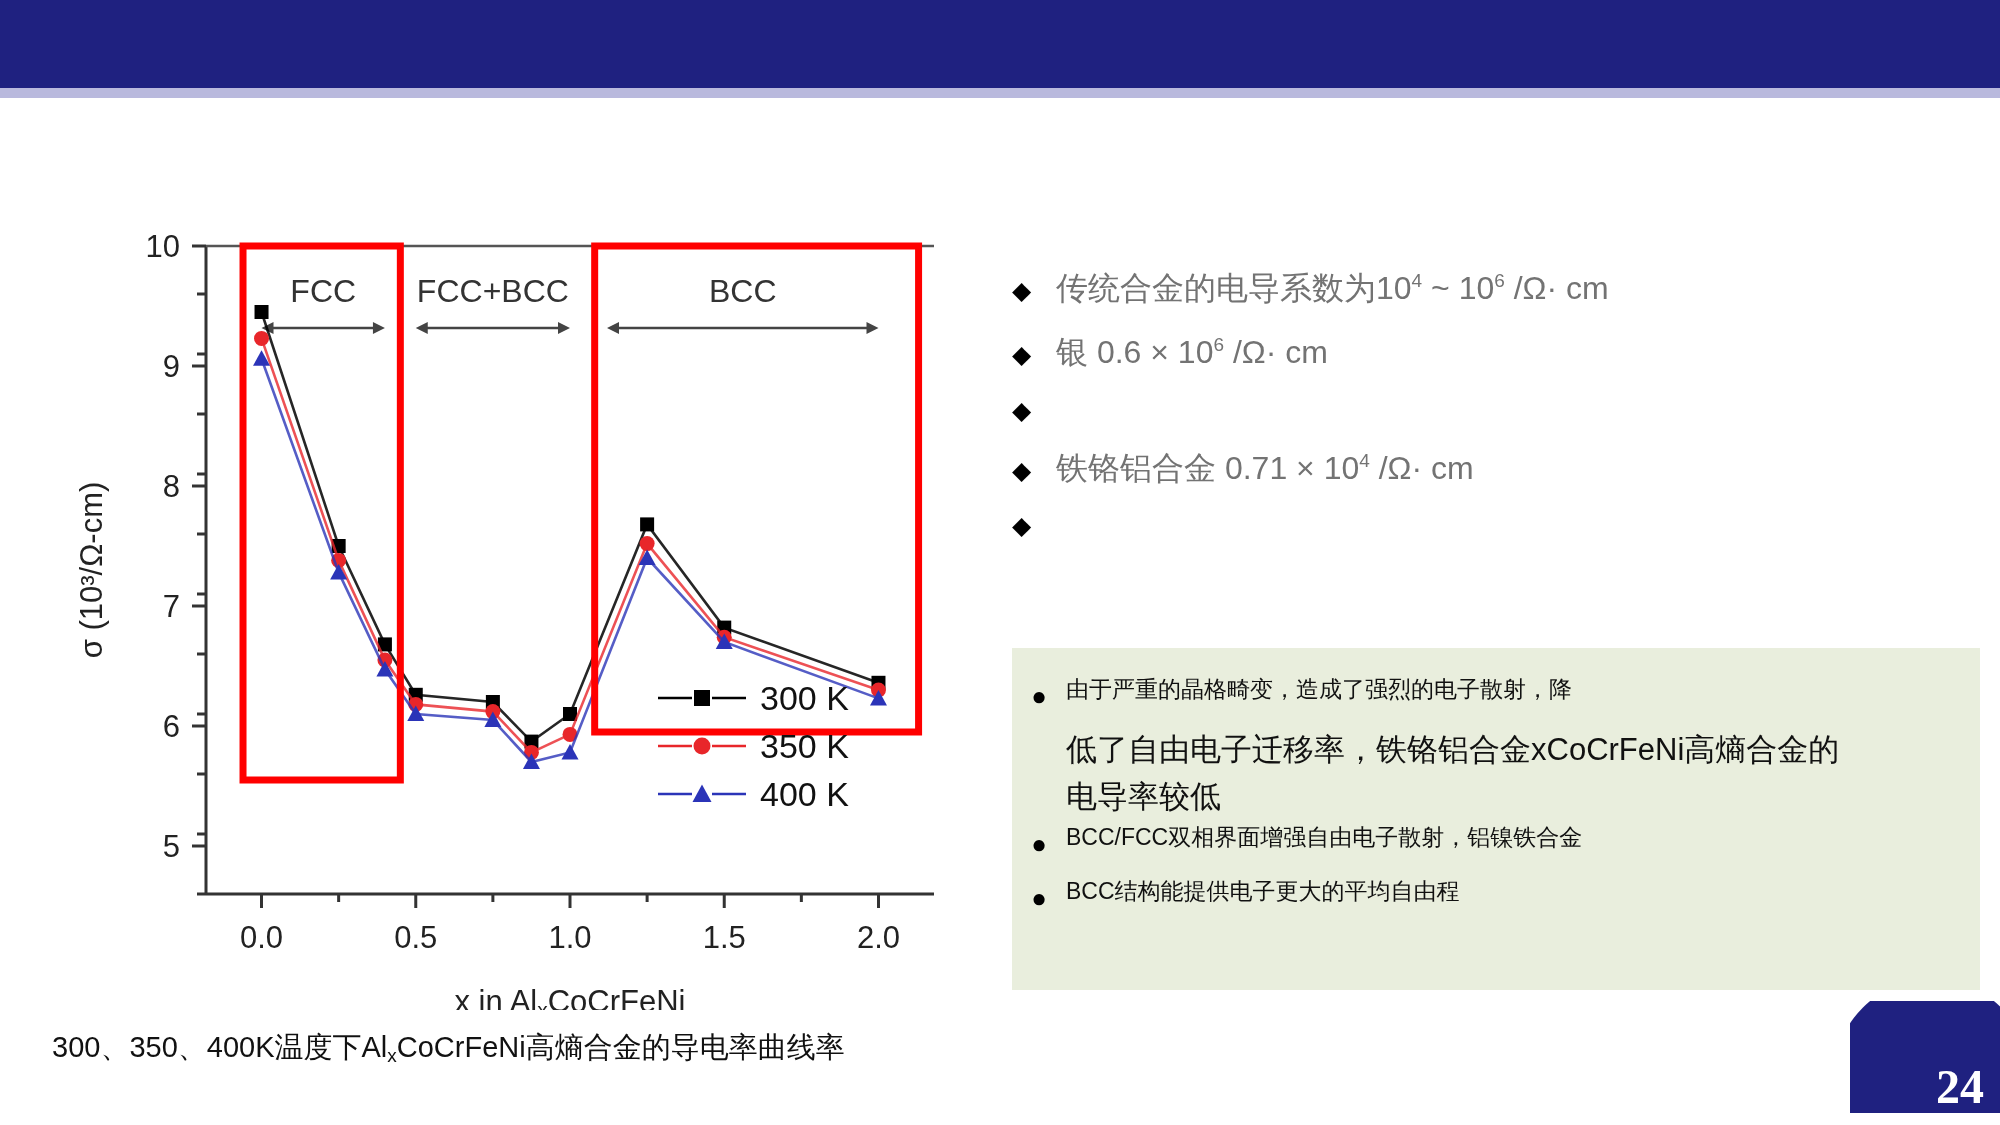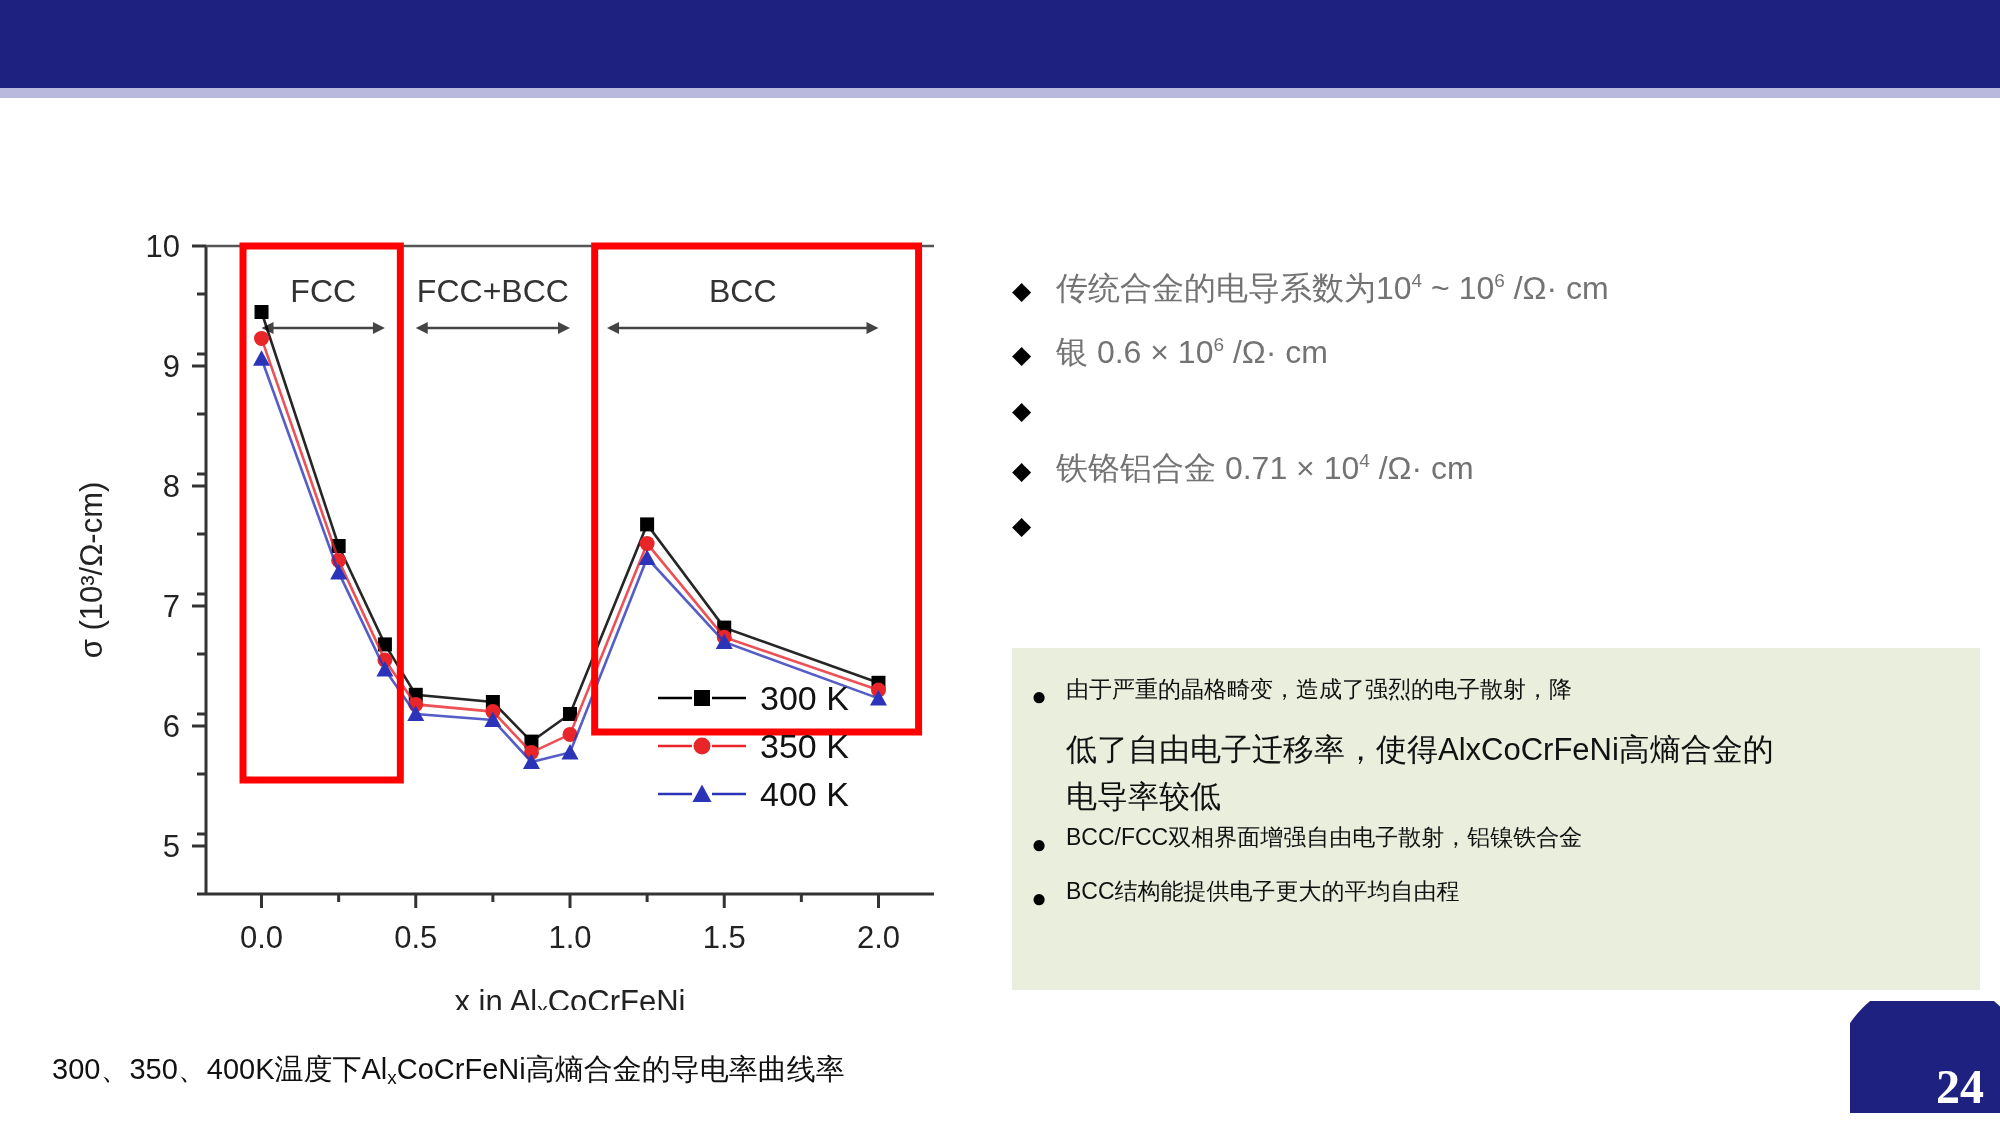--- a/index.html
+++ b/index.html
@@ -48,21 +48,21 @@
   #chart {
     position: absolute;
     left: 58px; top: 228px;
     width: 900px; height: 782px;
   }
   #chart svg { display: block; }
 
   
   .caption {
     position: absolute; left: 52px; top: 1028px;
-    font-size: 29px; color: #111; white-space: nowrap; margin-top: 22px;
+    font-size: 29px; color: #111; white-space: nowrap;
   }
   .caption .sub { font-size: 19px; vertical-align: -5px; }
 
   
   .bullets {
     position: absolute; left: 1012px; top: 270px;
     width: 960px;
   }
   .bullet-row {
     display: flex; align-items: baseline;
@@ -261,21 +261,21 @@
     <div class="bullet-row">
       <span class="dia">◆</span>
     </div>
   </div>
 
   <div class="green-panel">
     <div class="g-row">
       <span class="g-dot">●</span>
       <span class="g-body"><span>由于严重的晶格畸变，造成了强烈的电子散射，降</span></span>
     </div>
-    <div class="g-cont"><span>低了自由电子迁移率，使得Al</span><span class="sub">x</span><span>CoCrFeNi高熵合金的</span></div>
+    <div class="g-cont"><span>低了自由电子迁移率，铁铬铝合金</span><span class="sub">x</span><span>CoCrFeNi高熵合金的</span></div>
     <div class="g-cont"><span>电导率较低</span></div>
 
     <div class="g-row">
       <span class="g-dot">●</span>
       <span class="g-body">BCC/FCC双相界面增强自由电子散射，铝镍铁合金</span>
     </div>
     <div class="g-row">
       <span class="g-dot">●</span>
       <span class="g-body">BCC结构能提供电子更大的平均自由程</span>
     </div>

